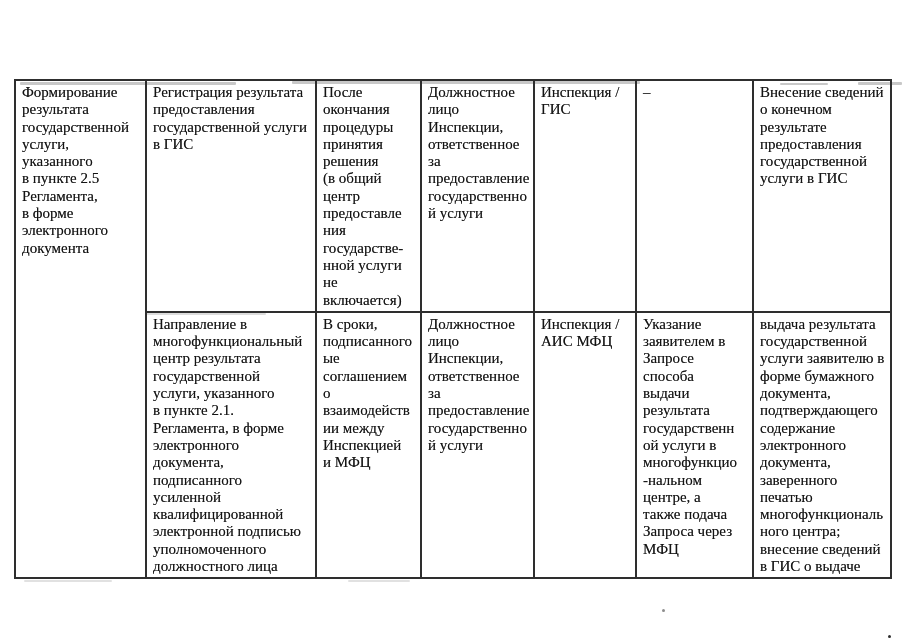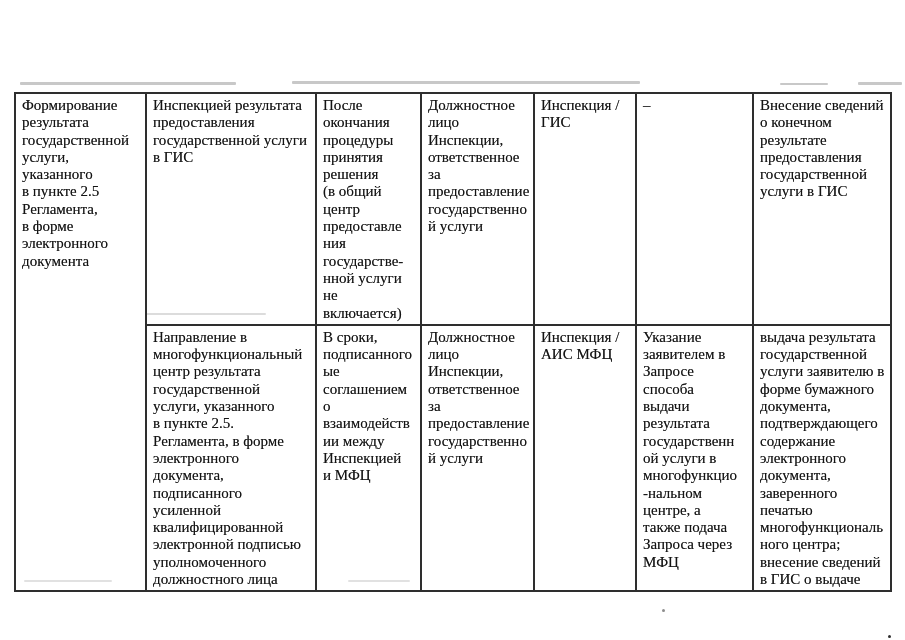--- a/index.html
+++ b/index.html
@@ -13,21 +13,21 @@
   }
   .page {
     position: absolute;
     left: 0; top: 0;
     width: 905px; height: 640px;
     background: #ffffff;
   }
   .doc-table {
     position: absolute;
     left: 14px;
-    top: 92px;
+    top: 79px;
     width: 876px;
     border-collapse: collapse;
     table-layout: fixed;
   }
   .doc-table td {
     border: 2px solid #2e2e2e;
     vertical-align: top;
     padding: 3px 4px 2px 6px;
     font-size: 15px;
     line-height: 17.3px;
@@ -96,21 +96,21 @@
         <td rowspan="2">Формирование
 результата
 государственной
 услуги,
 указанного
 в пункте 2.5
 Регламента,
 в форме
 электронного
 документа</td>
-        <td>Инспекцией результата
+        <td>Регистрация результата
 предоставления
 государственной услуги
 в ГИС</td>
         <td>После
 окончания
 процедуры
 принятия
 решения
 (в общий
 центр
@@ -137,21 +137,21 @@
 предоставления
 государственной
 услуги в ГИС</td>
       </tr>
       <tr class="row-2">
         <td>Направление в
 многофункциональный
 центр результата
 государственной
 услуги, указанного
-в пункте 2.5.
+в пункте 2.1.
 Регламента, в форме
 электронного
 документа,
 подписанного
 усиленной
 квалифицированной
 электронной подписью
 уполномоченного
 должностного лица</td>
         <td>В сроки,

